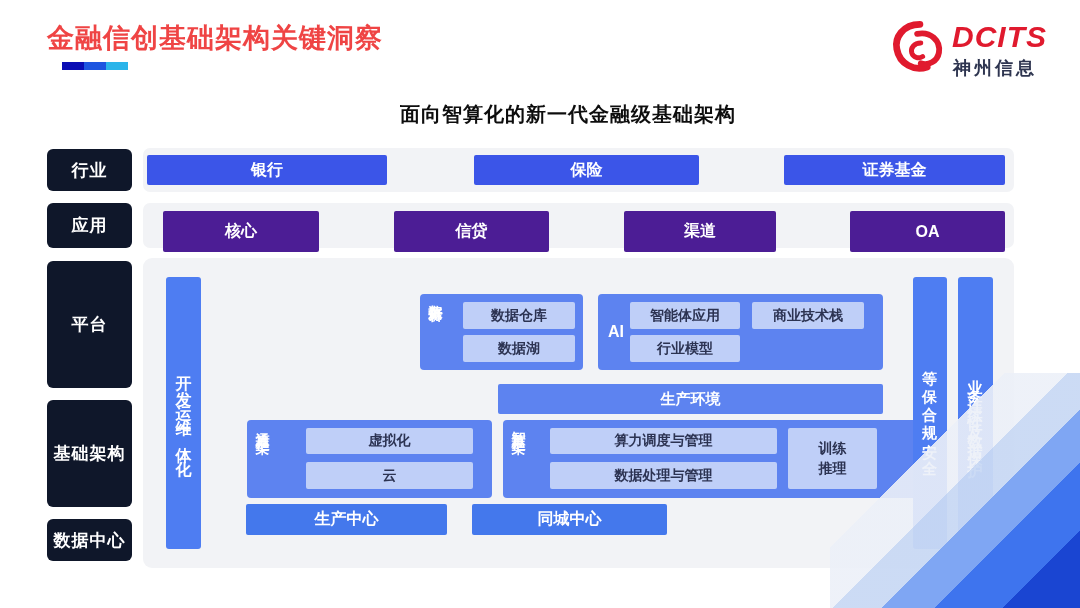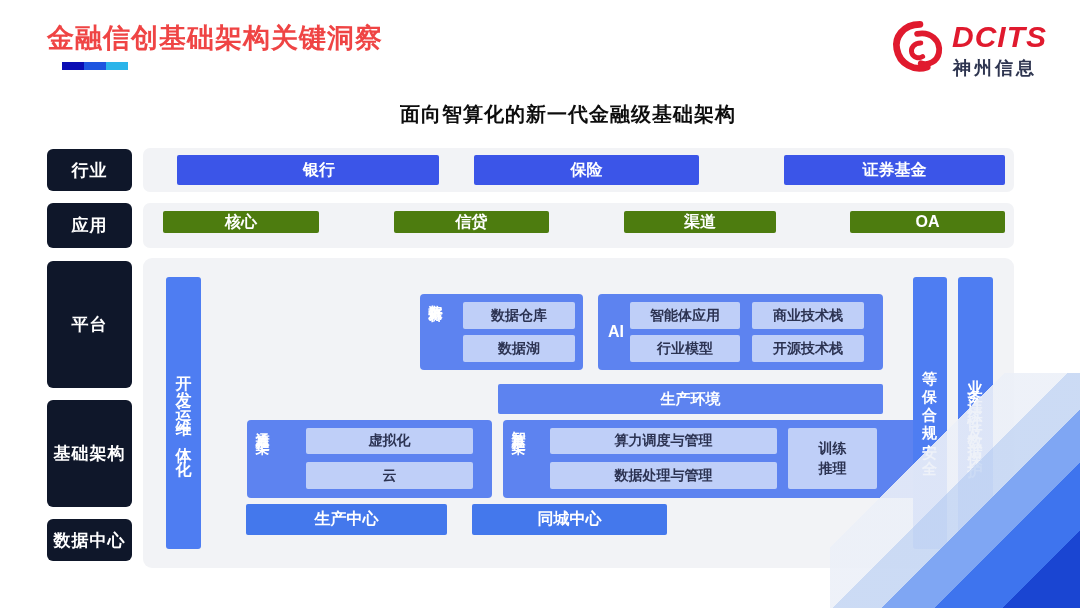--- a/index.html
+++ b/index.html
@@ -30,21 +30,21 @@
   }
 
   
   .band { left:143px; width:871px; background:#f2f3f6; border-radius:7px; }
 
   .pill {
     position:absolute; display:flex; align-items:center; justify-content:center;
     color:#ffffff; font-weight:700; border-radius:2px;
   }
   .pill.industry { background:#3b55e8; font-size:16px; height:30px; top:7px; }
-  .pill.app      { background:#4d7c0f; font-size:16px; height:22px; top:8px;text-align:center; }
+  .pill.app      { background:#4c1d95; font-size:16px; height:41px; top:8px;text-align:center; }
   .pill.env      { background:#5d83f0; font-size:15px; height:30px; }
   .pill.center   { background:#4478ec; font-size:16px; height:31px; }
 
   
   .group { position:absolute; background:#5d83f0; border-radius:4px; }
   .group-label {
     position:absolute; color:#ffffff; font-weight:700; font-size:14px;
     writing-mode:vertical-rl; text-orientation:upright; line-height:1;
     left:9px; top:0; height:100%; display:flex; align-items:center;
   }
@@ -102,21 +102,21 @@
 
   <div class="abs subtitle">面向智算化的新一代金融级基础架构</div>
 
   <div class="abs layer-label" style="top:149px; height:42px;">行业</div>
   <div class="abs layer-label" style="top:203px; height:45px;">应用</div>
   <div class="abs layer-label" style="top:261px; height:127px;">平台</div>
   <div class="abs layer-label" style="top:400px; height:107px;">基础架构</div>
   <div class="abs layer-label" style="top:519px; height:42px;">数据中心</div>
 
   <div class="abs band" style="top:148px; height:44px;">
-    <div class="pill industry" style="left:34px;  width:240px;padding-left:22px;">银行</div>
+    <div class="pill industry" style="left:4px;  width:240px;">银行</div>
     <div class="pill industry" style="left:331px; width:225px;">保险</div>
     <div class="pill industry" style="left:641px; width:221px;">证券基金</div>
   </div>
 
   <div class="abs band" style="top:203px; height:45px;">
     <div class="pill app" style="left:20px;  width:156px;">核心</div>
     <div class="pill app" style="left:251px; width:155px;">信贷</div>
     <div class="pill app" style="left:481px; width:152px;">渠道</div>
     <div class="pill app" style="left:707px; width:155px;">OA</div>
   </div>
@@ -132,21 +132,20 @@
       <div class="group-label" style="letter-spacing:1px;">数据分析</div>
       <div class="item" style="left:43px; top:8px;  width:112px; height:27px;">数据仓库</div>
       <div class="item" style="left:43px; top:41px; width:112px; height:27px;">数据湖</div>
     </div>
 
     <div class="group" style="left:455px; top:36px; width:285px; height:76px;">
       <div style="position:absolute; left:10px; top:0; height:100%; display:flex; align-items:center; color:#fff; font-weight:700; font-size:16px;">AI</div>
       <div class="item" style="left:32px;  top:8px;  width:110px; height:27px;">智能体应用</div>
       <div class="item" style="left:32px;  top:41px; width:110px; height:27px;">行业模型</div>
       <div class="item" style="left:154px; top:8px;  width:112px; height:27px;">商业技术栈</div>
-      <div class="item" style="left:154px; top:41px; width:112px; height:27px;">开源技术栈</div>
     </div>
 
     <div class="pill env" style="left:355px; top:126px; width:385px;">生产环境</div>
 
     <div class="group" style="left:104px; top:162px; width:245px; height:78px;">
       <div class="group-label" style="letter-spacing:3px;">通算框架</div>
       <div class="item" style="left:59px; top:8px;  width:167px; height:26px;">虚拟化</div>
       <div class="item" style="left:59px; top:42px; width:167px; height:27px;">云</div>
     </div>
 

